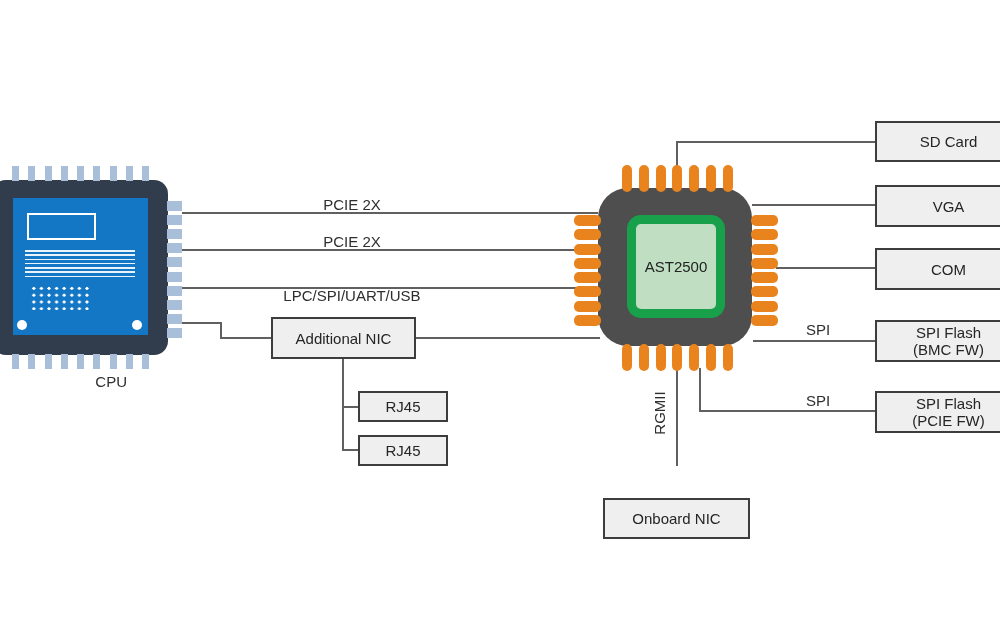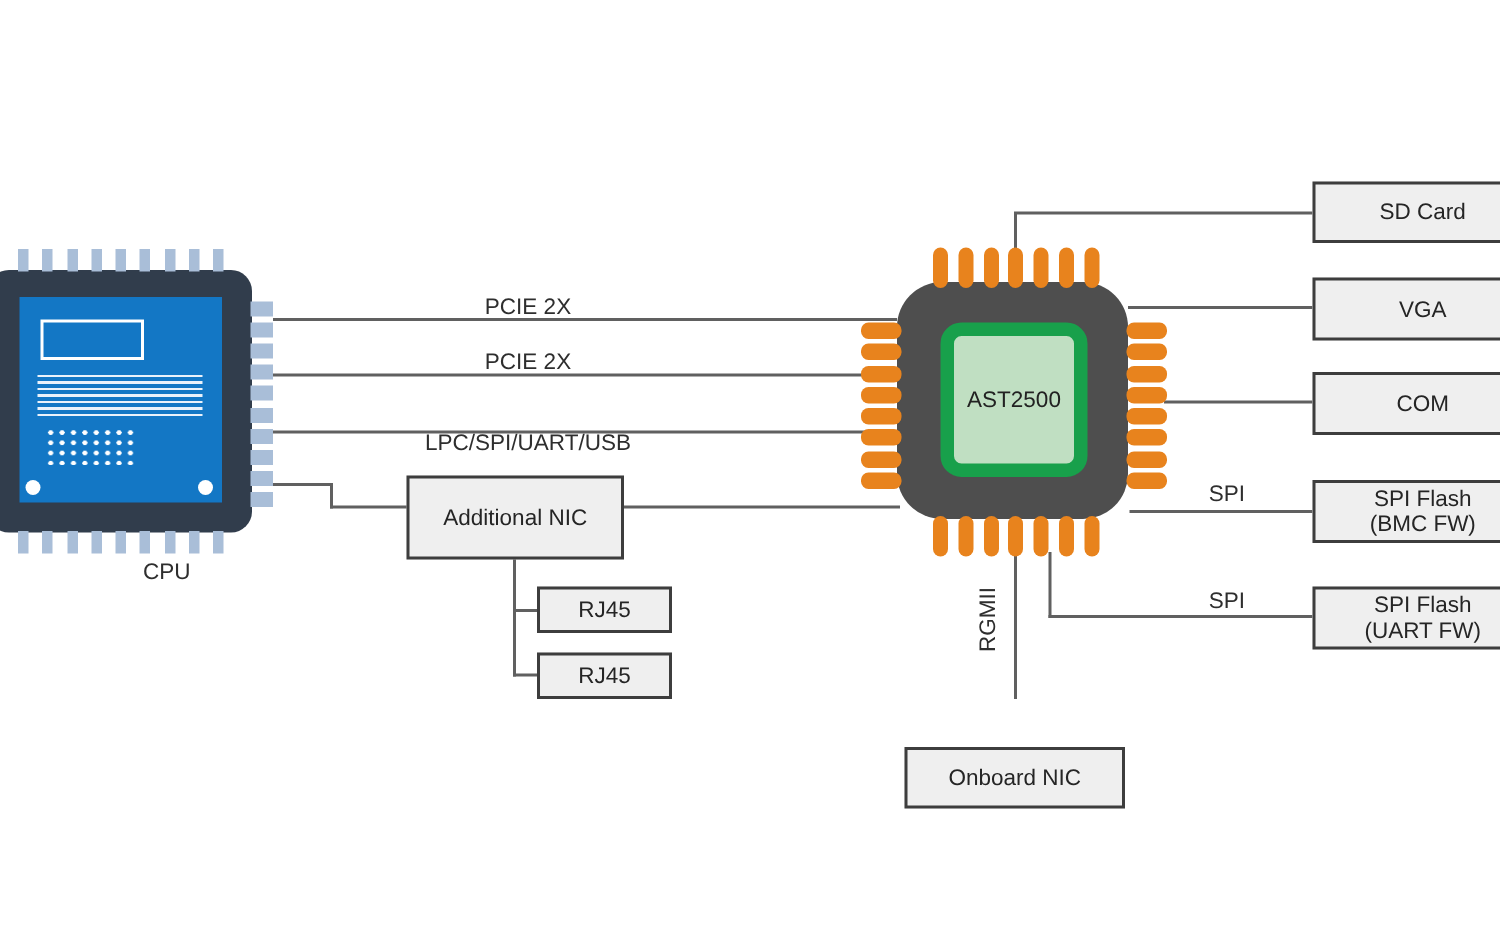--- a/index.html
+++ b/index.html
@@ -220,21 +220,21 @@
       <i class="pin"></i>
       <i class="pin"></i>
       <i class="pin"></i>
       <i class="pin"></i>
       <i class="pin"></i>
     </div>
   <div id="bmc-die">
     <span>AST2500</span>
   </div>
 
-  <div class="node" style="left:271px; top:317px; width:145px; height:56px;text-align:right;">
+  <div class="node" style="left:271px; top:317px; width:145px; height:42px;text-align:right;">
     <span>Additional NIC</span>
   </div>
   <div class="node" style="left:358px; top:391px; width:90px; height:31px;">
     <span>RJ45</span>
   </div>
   <div class="node" style="left:358px; top:435px; width:90px; height:31px;">
     <span>RJ45</span>
   </div>
 
   <div class="node" style="left:875px; top:121px; width:147px; height:41px;">
@@ -245,19 +245,19 @@
   </div>
   <div class="node" style="left:875px; top:248px; width:147px; height:42px;">
     <span>COM</span>
   </div>
   <div class="node" style="left:875px; top:320px; width:147px; height:42px;">
     <span>SPI Flash</span>
     <span>(BMC FW)</span>
   </div>
   <div class="node" style="left:875px; top:391px; width:147px; height:42px;">
     <span>SPI Flash</span>
-    <span>(UART FW)</span>
+    <span>(PCIE FW)</span>
   </div>
   <div class="node" style="left:603px; top:466px; width:147px; height:41px;margin-top:32px;">
     <span>Onboard NIC</span>
   </div>
 
 </div>
 
 </body></html>

